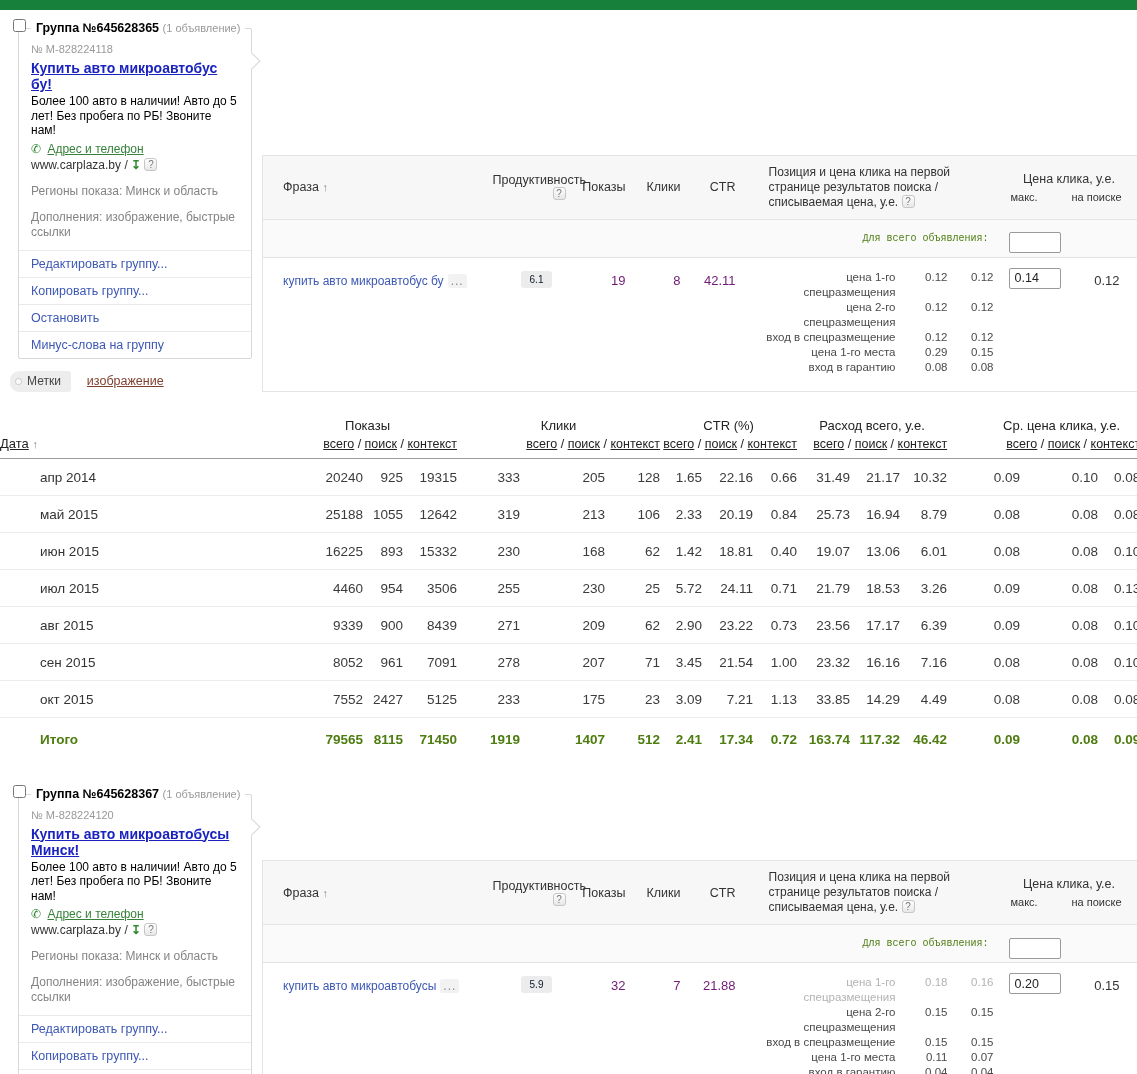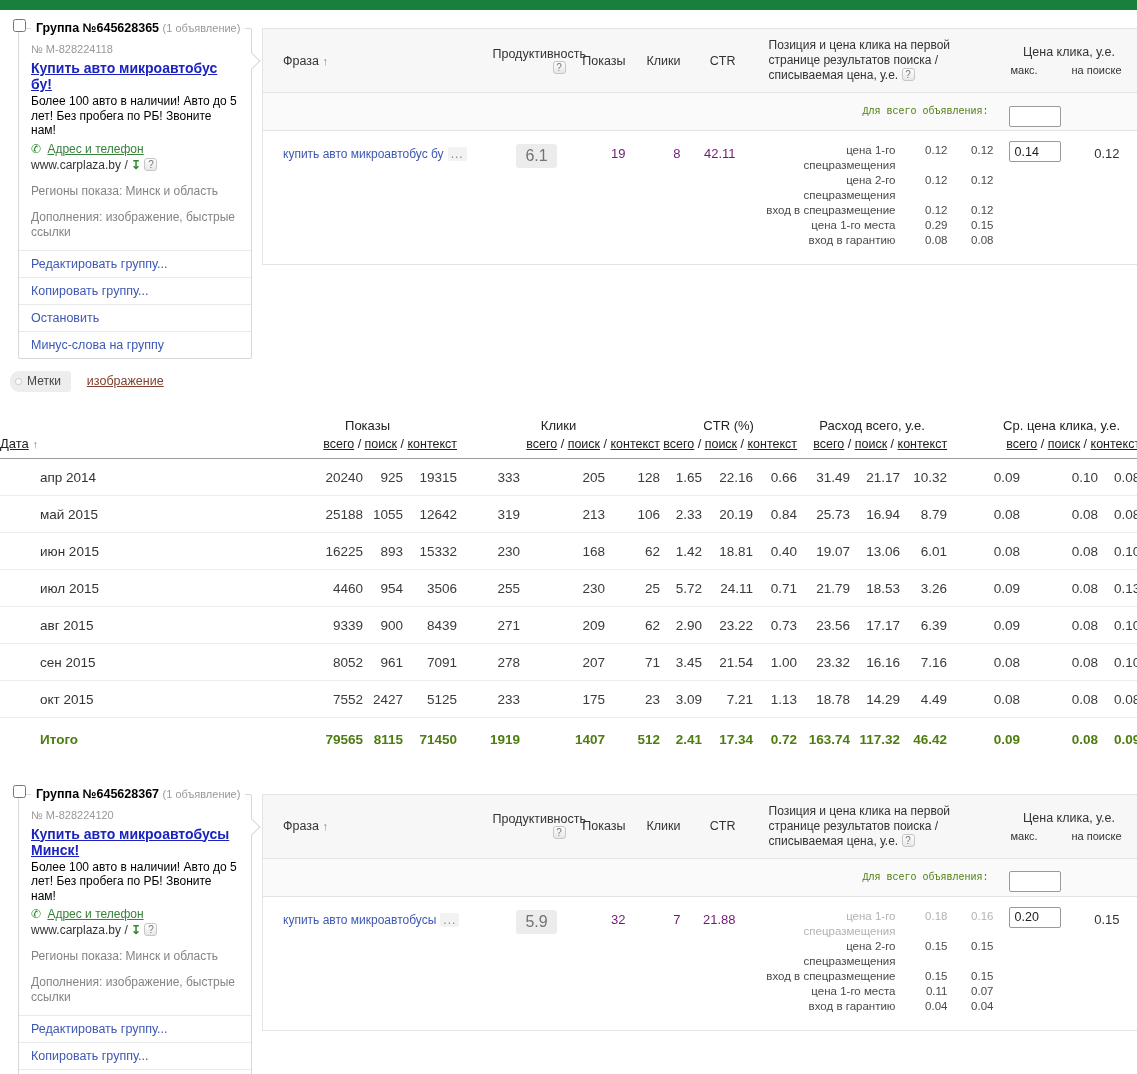--- a/index.html
+++ b/index.html
@@ -5,21 +5,21 @@
   * { box-sizing: border-box; }
   html,body { margin:0; padding:0; }
   body {
     width:1137px; height:1074px; overflow:hidden;
     background:#fff; color:#222;
     font-family:"Liberation Sans", sans-serif; font-size:12px;
   }
   .topbar { height:10px; background:#17813B; }
 
   
-  .group-section { display:flex; align-items:flex-start; padding:8px 0 0 8px; }
+  .group-section { display:flex; align-items:flex-end; padding:8px 0 0 8px; }
   .left-col { width:244px; flex:none; }
   .group-card {
     position:relative; margin-top:10px; margin-left:10px;
     border:1px solid #d8d8d8; background:#fff; border-radius:2px;
     padding:12px 12px 0 12px;
   }
   .grp-check { position:absolute; top:-13px; left:-10px; }
   .group-legend {
     position:absolute; top:-8px; left:12px; background:#fff;
     padding:0 5px; white-space:nowrap; font-weight:bold; font-size:12.5px; color:#000;
@@ -82,21 +82,21 @@
   .fa-label { text-align:right; padding-right:12px; color:#4d7c0f; font-size:10px;font-family:Liberation Mono, monospace; }
   input.bid {
     width:52px; height:21px; border:1px solid #9a9a9a; border-radius:2px;
     padding:1px 5px; font-family:"Liberation Sans", sans-serif; font-size:12.5px; color:#222; background:#fff;
   }
   .ph-data td { border-bottom:1px solid #e4e4e4; vertical-align:top; padding-bottom:16px; }
   .d-phrase { padding:16px 0 0 20px; }
   .plink { color:#3D58B4; cursor:pointer; }
   .more-link { color:#8a8a8a; background:#f2f2f2; border-radius:2px; padding:0 3px; margin-left:4px; cursor:pointer; letter-spacing:1px; }
   .d-prod { text-align:center; padding-top:13px; }
-  .prod-badge { display:inline-block; background:#ececec; border-radius:3px; padding:3px 9px; color:#737373; font-size:16px; }
+  .prod-badge { display:inline-block; background:#ececec; border-radius:3px; padding:3px 9px; color:#0f172a; font-size:10px; }
   .d-num { text-align:right; padding:15px 15px 0 0; color:#701a75; font-size:13px; }
   .d-pos { padding-top:12px; }
   .pos-line { display:flex; font-size:11.5px; line-height:15px; color:#4a4a4a; padding-right:6px; }
   .pos-label { flex:1; text-align:right; }
   .pos-v { width:52px; text-align:right; flex:none; }
   .pos-v.v2 { width:46px; }
   .pos-line.dim { color:#b3b3b3; }
   .d-max { padding-top:10px; text-align:center; }
   .d-search { text-align:right; padding:15px 18px 0 0; color:#333; font-size:13px; }
 
@@ -416,21 +416,21 @@
             <td class="s-date">окт 2015</td>
             <td class="s-num">7552</td>
             <td class="s-num">2427</td>
             <td class="s-num">5125</td>
             <td class="s-num">233</td>
             <td class="s-num">175</td>
             <td class="s-num">23</td>
             <td class="s-num">3.09</td>
             <td class="s-num">7.21</td>
             <td class="s-num">1.13</td>
-            <td class="s-num">18.78</td>
+            <td class="s-num">33.85</td>
             <td class="s-num">14.29</td>
             <td class="s-num">4.49</td>
             <td class="s-num">0.08</td>
             <td class="s-num">0.08</td>
             <td class="s-num s-cut">0.08</td>
           </tr>
         </tbody>
       <tbody>
         <tr class="total-row">
           <td class="s-date">Итого</td>

